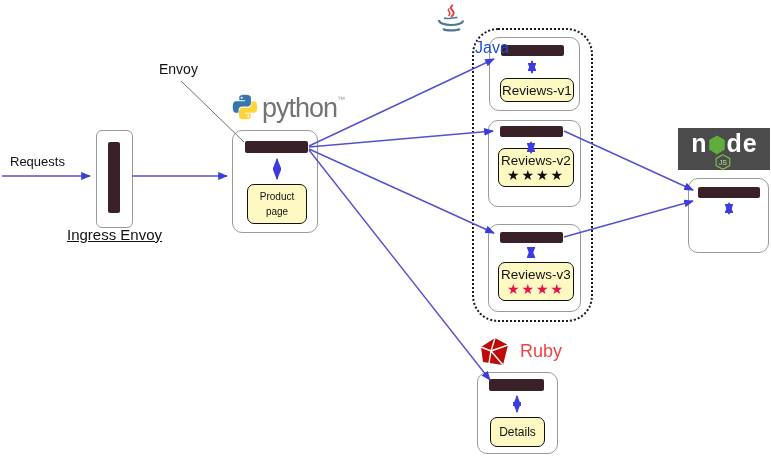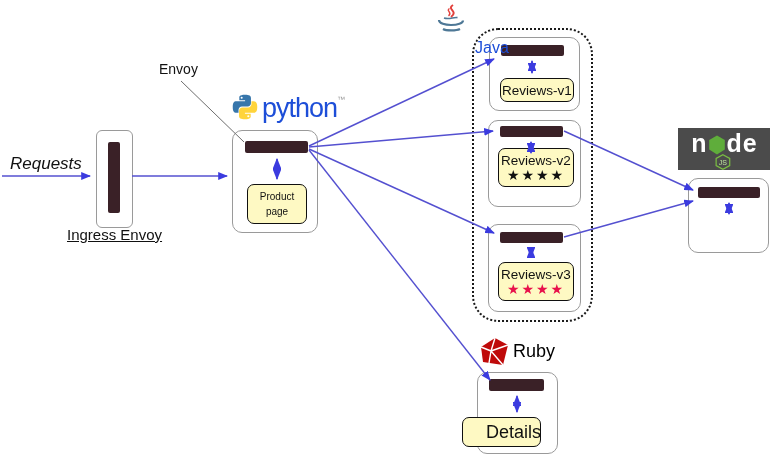--- a/index.html
+++ b/index.html
@@ -16,40 +16,40 @@
   .lbl{
     position:absolute;border:1.5px solid #101010;border-radius:7px;background:#fef9c3;
     display:flex;flex-direction:column;align-items:center;justify-content:center;
     font-size:13.5px;line-height:15px;text-align:center;
   }
   .stars{font-size:14px;line-height:15px;letter-spacing:2px;color:#101010;}
   .stars.red{color:#e8114b;}
   .txt{position:absolute;white-space:nowrap;text-align:right;}
   
   .py-logo{position:absolute;left:231px;top:93px;display:flex;align-items:flex-start;}
-  .py-word{font-size:27px;line-height:30px;color:#1d4ed8;letter-spacing:-1px;margin-left:3px;}
+  .py-word{font-size:27px;line-height:30px;color:#737373;letter-spacing:-1px;margin-left:3px;}
   .py-tm{font-size:8px;color:#9a9a9a;margin-top:2px;}
   .java-logo{position:absolute;left:427px;top:4px;width:48px;text-align:center;}
   .java-word{font-size:16px;color:#1d4ed8;line-height:15px;margin-top:-2px;font-weight:500;margin-left:48px;}
   .node-logo{
     position:absolute;left:678px;top:128px;width:92px;height:42px;background:#4b4b4b;
     display:flex;align-items:flex-start;justify-content:center;gap:1px;padding-top:2px;box-sizing:border-box;
   }
   .node-letter{color:#fff;font-size:25px;font-weight:bold;line-height:26px;}
   .node-badge{position:absolute;left:50%;transform:translateX(-56%);bottom:0px;}
   .ruby-logo{position:absolute;left:479px;top:337px;display:flex;align-items:flex-start;}
-  .ruby-word{font-size:18px;color:#000000;line-height:22px;margin-left:2px;margin-top:3px;}
+  .ruby-word{font-size:18px;color:#ef4444;line-height:22px;margin-left:9px;margin-top:3px;}
   svg.connectors{position:absolute;left:0;top:0;z-index:6;pointer-events:none;}
 </style>
 </head>
 <body>
 
 <div class="canvas">
 
-  <div class="txt" style="left:10px;top:154px;font-size:17px;font-style:italic;">Requests</div>
+  <div class="txt" style="left:10px;top:154px;font-size:13px;">Requests</div>
   <div class="txt" style="left:159px;top:61px;font-size:14px;">Envoy</div>
   <div class="txt" style="left:67px;top:226px;font-size:15px;text-decoration:underline;">Ingress Envoy</div>
 
   <div class="svc" style="left:96px;top:130px;width:35px;height:96px;border-radius:6px;"></div>
   <div class="bar" style="left:108px;top:142px;width:12px;height:71px;"></div>
 
   <div class="svc" style="left:232px;top:130px;width:84px;height:101px;"></div>
   <div class="bar" style="left:245px;top:141px;width:63px;height:12px;"></div>
   <div class="lbl" style="left:247px;top:184px;width:58px;height:38px;font-size:10px;">
     <span>Product page</span>
@@ -75,21 +75,21 @@
   <div class="lbl" style="left:498px;top:262px;width:74px;height:37px;">
     <span>Reviews-v3</span>
     <span class="stars red">★★★★</span>
   </div>
 
   <div class="svc" style="left:688px;top:178px;width:79px;height:73px;"></div>
   <div class="bar" style="left:698px;top:187px;width:62px;height:11px;"></div>
 
   <div class="svc" style="left:477px;top:372px;width:79px;height:80px;"></div>
   <div class="bar" style="left:489px;top:379px;width:55px;height:12px;"></div>
-  <div class="lbl" style="left:462px;top:417px;width:53px;height:28px;font-size:18px;padding-left:24px;">
+  <div class="lbl" style="left:490px;top:417px;width:53px;height:28px;font-size:12px;">
     <span>Details</span>
   </div>
 
   <div class="py-logo">
     <svg width="28" height="28" viewBox="0 0 32 32">
       <path fill="#3776ab" d="M16 2 C9 2 9.5 5 9.5 5 l0 3.3 6.6 0 0 1 -9.8 0 C3 9.3 2 11.6 2 16 c0 4.4 1 6.7 4.3 6.7 l2.3 0 0 -3.4 c0 -2 1.6 -3.9 3.9 -3.9 l6.6 0 c2 0 3.7 -1.6 3.7 -3.7 l0 -6 C22.8 3.3 21 2 16 2 z"></path>
       <circle fill="#fff" cx="12.2" cy="5.4" r="1.2"></circle>
       <path fill="#ffd43b" d="M16 30 C23 30 22.5 27 22.5 27 l0 -3.3 -6.6 0 0 -1 9.8 0 C29 22.7 30 20.4 30 16 c0 -4.4 -1 -6.7 -4.3 -6.7 l-2.3 0 0 3.4 c0 2 -1.6 3.9 -3.9 3.9 l-6.6 0 c-2 0 -3.7 1.6 -3.7 3.7 l0 6 C9.2 28.7 11 30 16 30 z"></path>
       <circle fill="#fff" cx="19.8" cy="26.6" r="1.2"></circle>
     </svg>

